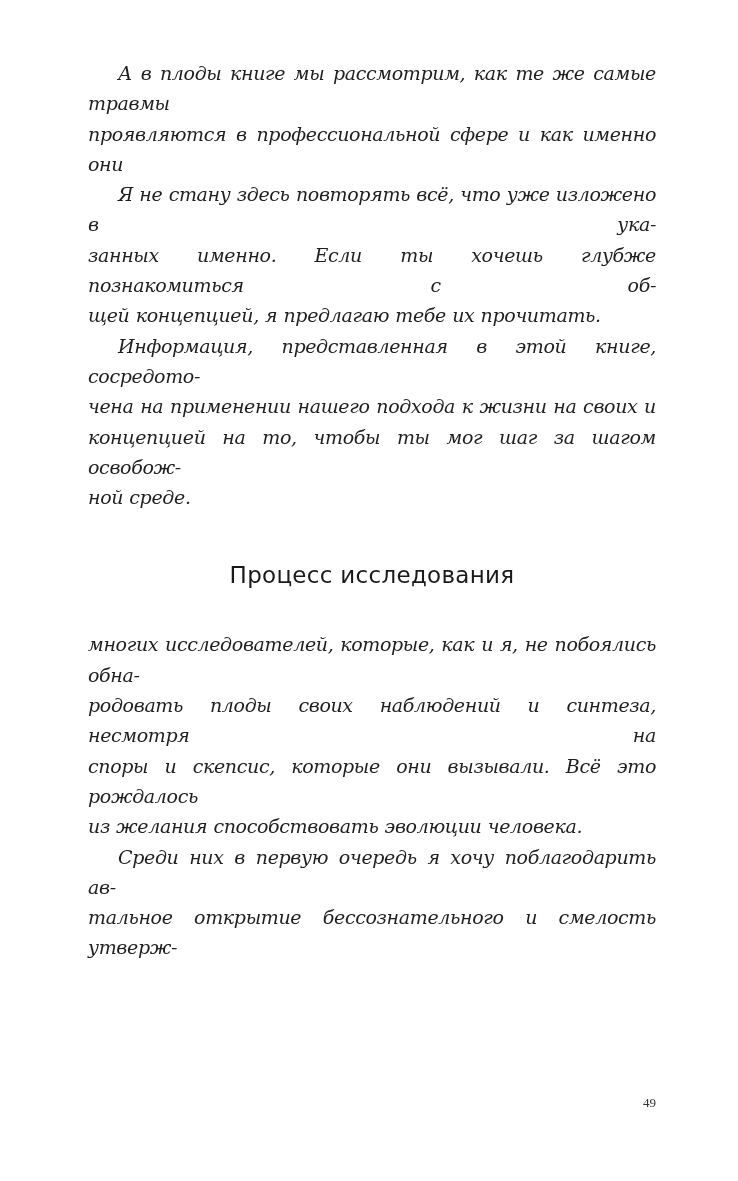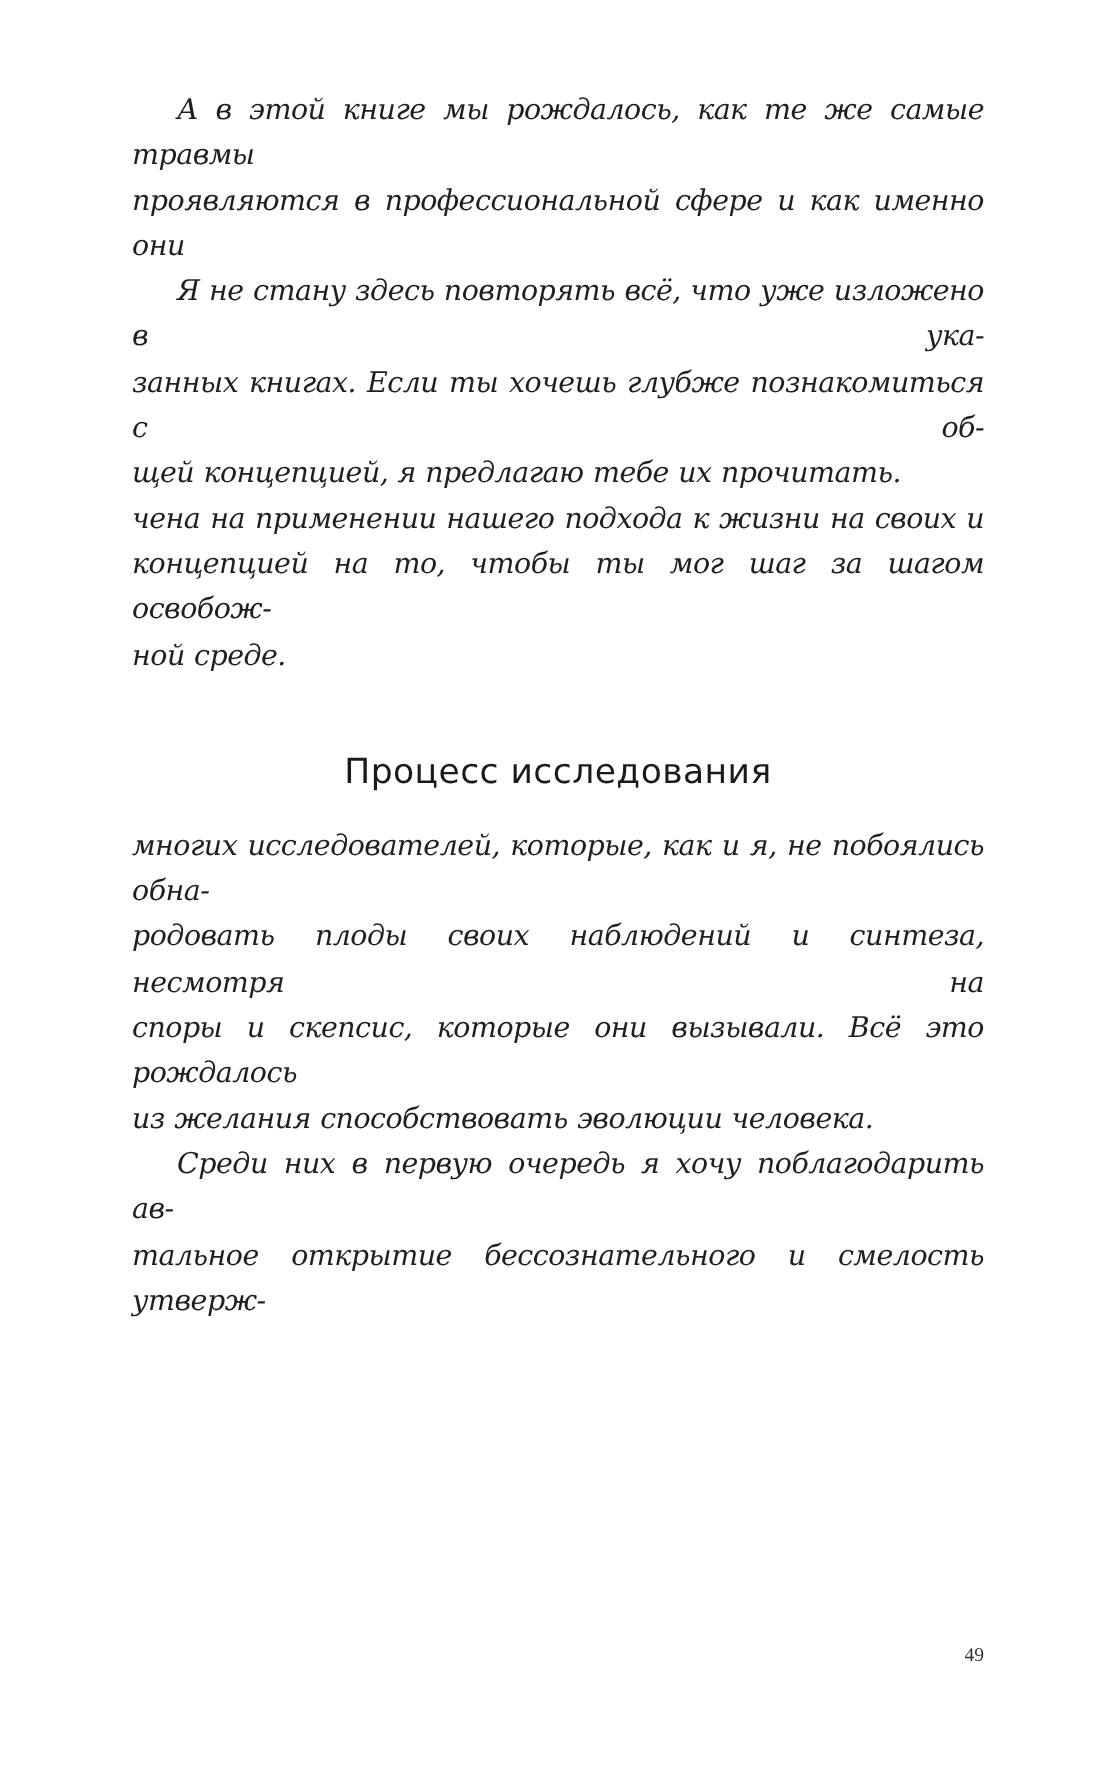--- a/index.html
+++ b/index.html
@@ -44,49 +44,50 @@
       text-indent: 30px;
     }
     .para .line:not(.first) {
       text-indent: 0;
     }
     .section-heading {
       font-family: "DejaVu Sans", "Liberation Sans", sans-serif;
       font-size: 23px;
       font-weight: normal;
       text-align: center;
-      margin: 48px 0 19px 0;
+      margin: 48px 0 39px 0;
       letter-spacing: 0.3px;
       color: #1a1a1a;
       line-height: 30px;
     }
     .page-number {
       position: absolute;
       right: 82px;
       top: 1095px;
       font-family: "Liberation Serif", "DejaVu Serif", serif;
       font-size: 13px;
       color: #333333;
     }
   </style>
 </head>
 <body>
 
 <div class="page">
   <div id="intro">
       <p class="para">
-        <span class="line first">А в этой книге мы рождалось, как те же самые травмы</span>
+        <span class="line first">А в плоды книге мы рассмотрим, как те же самые травмы</span>
         <span class="line">проявляются в профессиональной сфере и как именно они</span>
       </p>
       <p class="para">
         <span class="line first">Я не стану здесь повторять всё, что уже изложено в ука-</span>
-        <span class="line">занных книгах. Если ты хочешь глубже познакомиться с об-</span>
+        <span class="line">занных именно. Если ты хочешь глубже познакомиться с об-</span>
         <span class="line last">щей концепцией, я предлагаю тебе их прочитать.</span>
       </p>
       <p class="para">
+        <span class="line first">Информация, представленная в этой книге, сосредото-</span>
         <span class="line">чена на применении нашего подхода к жизни на своих и</span>
         <span class="line">концепцией на то, чтобы ты мог шаг за шагом освобож-</span>
         <span class="line last">ной среде.</span>
       </p>
     </div>
   <h2 class="section-heading">Процесс исследования</h2>
   <div id="section">
       <p class="para">
         <span class="line">многих исследователей, которые, как и я, не побоялись обна-</span>
         <span class="line">родовать плоды своих наблюдений и синтеза, несмотря на</span>

